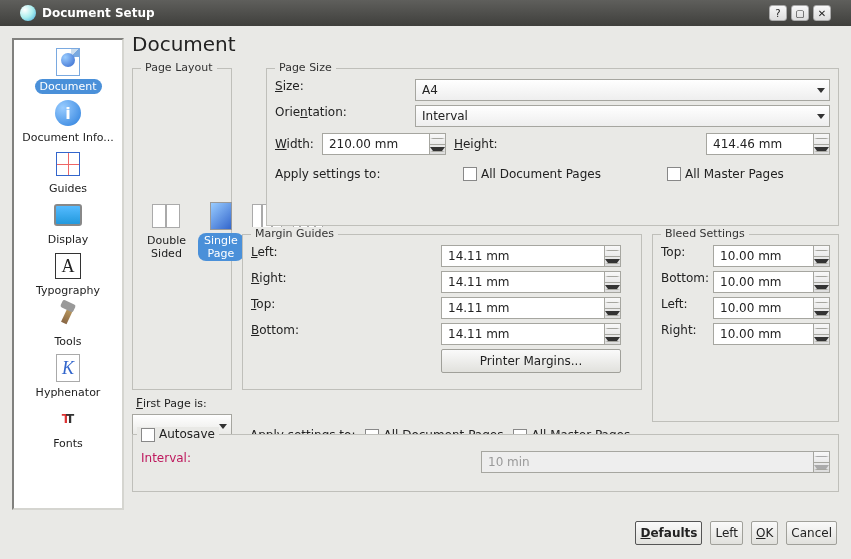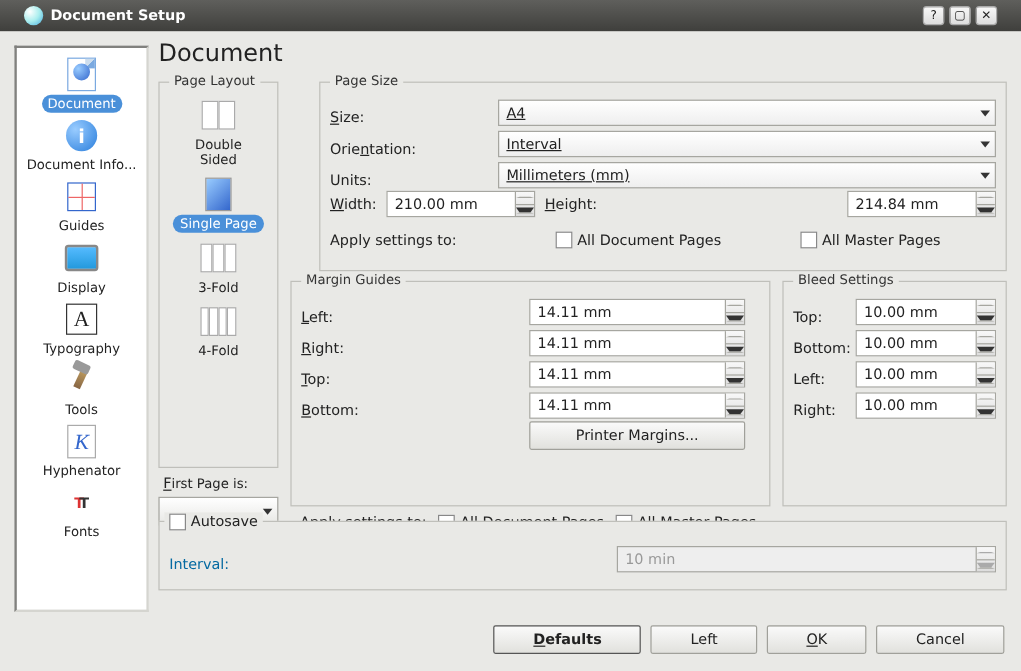--- a/index.html
+++ b/index.html
@@ -24,51 +24,51 @@
 
 
 .mainpanel { position:absolute; top:6px; left:132px; right:12px; }
 .maintitle { font-size:20px; font-weight:normal; margin-bottom:4px; }
 
 
 .grp { position:absolute; border:1px solid #bfbfba; background:#e9e9e6; padding:10px 8px 8px; }
 .grp > .legend { position:absolute; top:-8px; left:8px; background:#e9e9e6; padding:0 4px; font-size:11px; color:#333; }
 
 
-.grp.pagelayout { top:36px; left:0; width:100px; height:322px; display:flex; flex-direction:column; align-items:center; padding-top:12px; gap:6px; }
+.grp.pagelayout { top:36px; left:0; width:100px; height:322px; display:flex; align-items:center; padding-top:12px; gap:6px; }
 .pl-item { text-align:center; cursor:pointer; }
 .pl-ico { width:30px; height:30px; margin:0 auto 2px; display:flex; align-items:center; justify-content:center; }
 .pl-lab { display:inline-block; padding:1px 6px; border-radius:8px; font-size:11px; }
 .pl-item.sel .pl-lab { background:#4a90d9; color:#fff; }
 .firstpage-lab { position:absolute; top:364px; left:4px; font-size:11px; text-decoration:underline; text-decoration-color:transparent; }
 .firstpage-lab .ul { text-decoration:underline; }
 .firstpage-sel { position:absolute; top:382px; left:0; width:100px; height:24px; border:1px solid #a6a6a0; background:linear-gradient(#fff,#e7e7e4); display:flex; align-items:center; justify-content:flex-end; padding-right:4px; }
 .dd-arrow { width:0;height:0;border-left:4px solid transparent;border-right:4px solid transparent;border-top:5px solid #333; }
 
 
 .grp.pagesize { top:36px; left:110px; right:0; height:158px;margin-left:24px; }
-.row { display:flex; align-items:flex-end; height:26px; }
+.row { display:flex; align-items:flex-start; height:26px; }
 .row .lab { width:140px; font-size:12px; }
 .ul { text-decoration:underline; }
-.select { flex:1; height:22px; border:1px solid #a6a6a0; background:linear-gradient(#fff,#eee); display:flex; align-items:center; padding:0 6px; position:relative;text-decoration:underline; }
+.select { flex:1; height:22px; border:1px solid #a6a6a0; background:linear-gradient(#fff,#eee); display:flex; align-items:center; padding:0 6px; position:relative; }
 .select .dd { position:absolute; right:4px; top:8px; }
 .spin { height:22px; border:1px solid #a6a6a0; background:#fff; display:flex; align-items:center; padding:0 20px 0 6px; position:relative; }
-.spin.dis { background:#eee; color:#999;margin-left:33px; }
+.spin.dis { background:#eee; color:#999; }
 .spin .sb { position:absolute; right:0; top:0; width:16px; height:100%; border-left:1px solid #a6a6a0; background:linear-gradient(#f8f8f8,#ddd); display:flex; flex-direction:column; }
 .spin .sb div { flex:1; display:flex; align-items:center; justify-content:center; }
 .spin .sb div:first-child { border-bottom:1px solid #a6a6a0; }
 .arr-up{width:0;height:0;border-left:3px solid transparent;border-right:3px solid transparent;border-bottom:4px solid #333;}
 .arr-dn{width:0;height:0;border-left:3px solid transparent;border-right:3px solid transparent;border-top:4px solid #333;}
 .chk { width:14px; height:14px; border:1px solid #888; background:#fff; display:inline-block; vertical-align:middle; margin-right:4px; }
 .dimrow { display:flex; align-items:center; height:26px; gap:8px; }
 
 
-.grp.margins { top:202px; left:110px; width:400px; height:188px; }
+.grp.margins { top:202px; left:110px; width:400px; height:156px; }
 .grp.bleed { top:202px; left:520px; right:0; height:188px; }
-.btn { height:24px; border:1px solid #a0a09a; background:linear-gradient(#fafafa,#e1e1dd); padding:0 32px; display:inline-flex; align-items:center; justify-content:center; cursor:pointer; border-radius:2px; }
+.btn { height:24px; border:1px solid #a0a09a; background:linear-gradient(#fafafa,#e1e1dd); padding:0 4px; display:inline-flex; align-items:center; justify-content:center; cursor:pointer; border-radius:2px; }
 
 
 .grp.autosave { top:402px; left:0; right:0; height:58px; }
 
 
 .btnbar { position:absolute; bottom:14px; right:14px; display:flex; gap:8px; }
 .btnbar .btn.def { border:1px solid #555; font-weight:bold; }
 
 
 .icn-doc { width:24px;height:28px;background:#fff;border:1px solid #7aa9e0;position:relative; }
@@ -223,44 +223,37 @@
             <div class="dd dd-arrow"></div>
           </div>
       </div>
       <div class="row">
         <div class="lab">Orie<span class="ul">n</span>tation:</div>
         <div class="select">
             <span>Interval</span>
             <div class="dd dd-arrow"></div>
           </div>
       </div>
-      <div class="row">
-        <div class="lab">Units:</div>
-        <div class="select">
-            <span>Millimeters (mm)</span>
-            <div class="dd dd-arrow"></div>
-          </div>
-      </div>
       <div class="dimrow">
         <div class="lab"><span class="ul">W</span>idth:</div>
         <div class="spin" style="width:124px">
             <span>210.00 mm</span>
             <div class="sb">
               <div>
                 <div class="arr-up"></div>
               </div>
               <div>
                 <div class="arr-dn"></div>
               </div>
             </div>
           </div>
         <div style="width:50px"><span class="ul">H</span>eight:</div>
         <div style="flex:1"></div>
         <div class="spin" style="width:124px">
-            <span>214.84 mm</span>
+            <span>414.46 mm</span>
             <div class="sb">
               <div>
                 <div class="arr-up"></div>
               </div>
               <div>
                 <div class="arr-dn"></div>
               </div>
             </div>
           </div>
       </div>
@@ -399,21 +392,21 @@
                 <div class="arr-dn"></div>
               </div>
             </div>
           </div>
         </div>
     </div>
 
     <div class="grp autosave">
       <div class="legend" style="left:4px"><label><span class="chk"></span><span>Autosave</span></label></div>
       <div class="row" style="margin-top:6px">
-        <div class="lab" style="width:340px;color:#0369a1">Interval:</div>
+        <div class="lab" style="width:340px;color:#be185d">Interval:</div>
         <div class="spin dis" style="flex:1">
             <span style="color:#999">10 min</span>
             <div class="sb">
               <div>
                 <div class="arr-up" style="border-bottom-color:#aaa"></div>
               </div>
               <div>
                 <div class="arr-dn" style="border-top-color:#aaa"></div>
               </div>
             </div>

